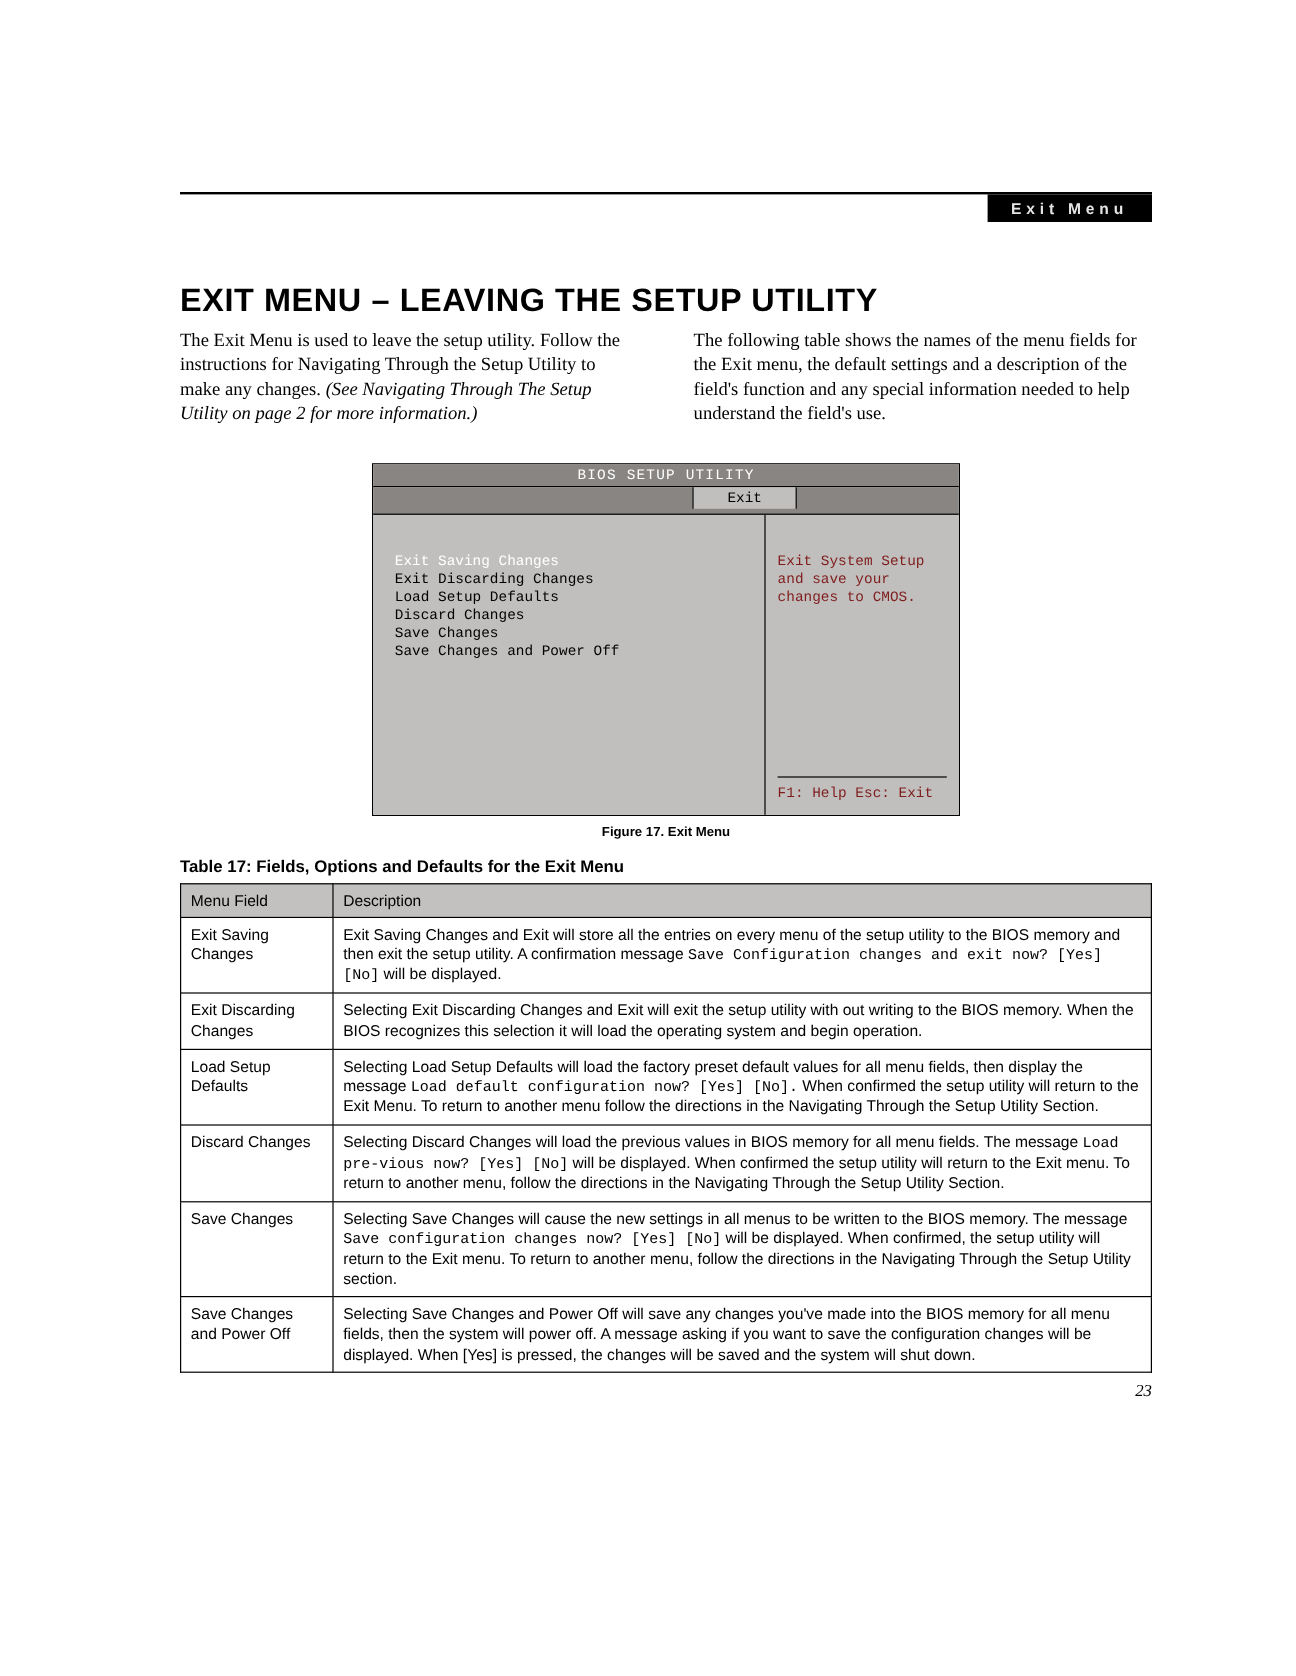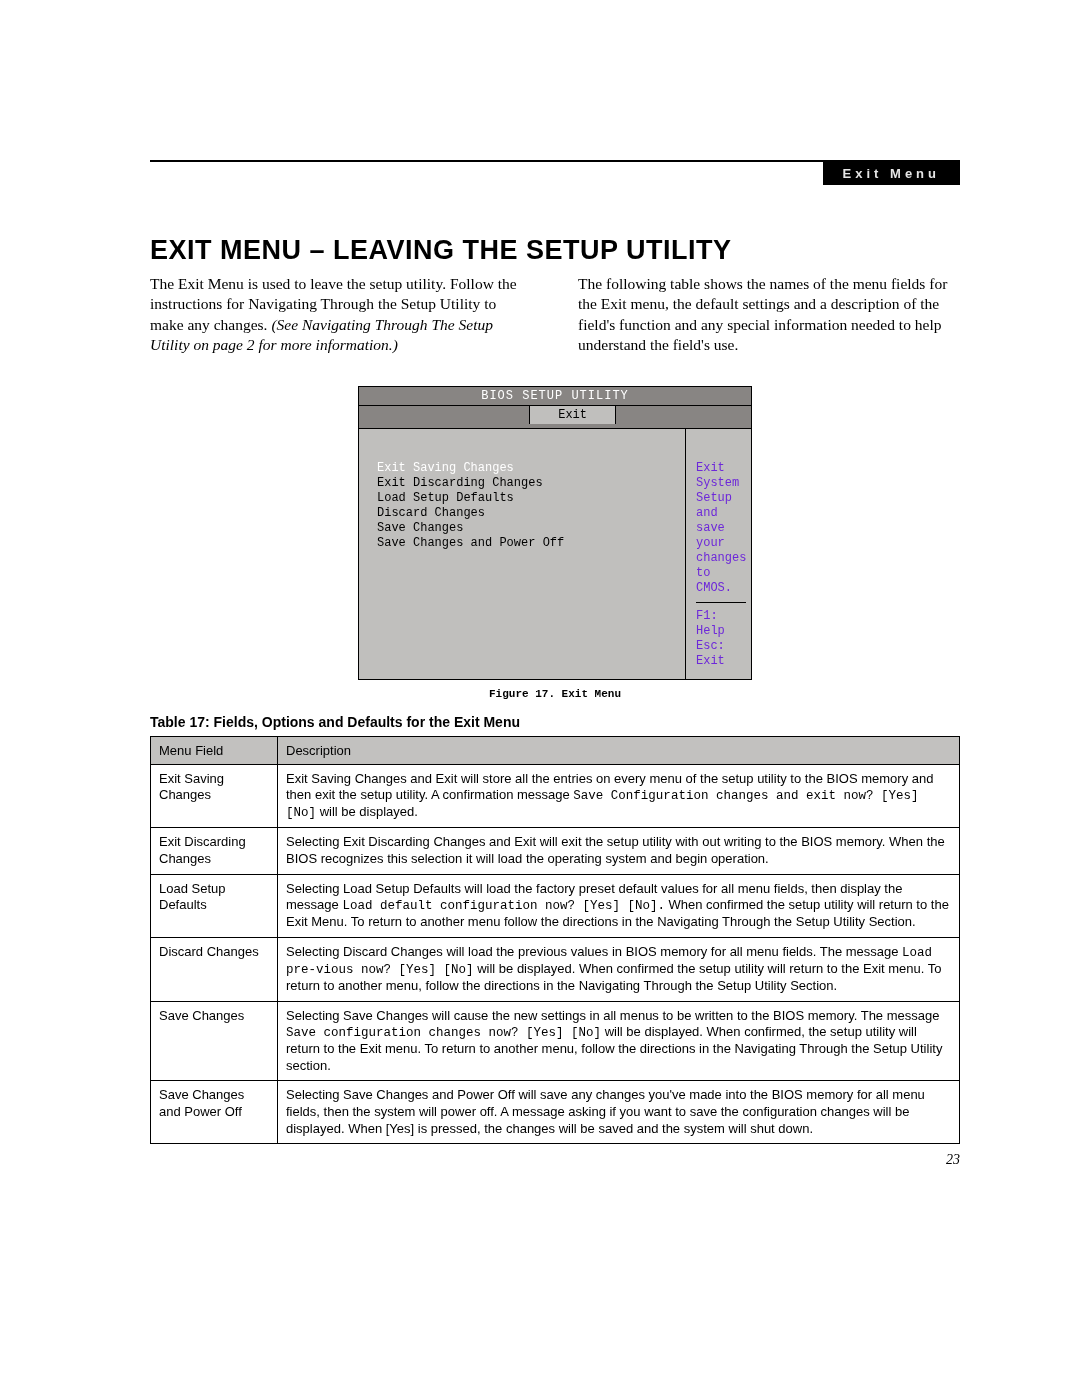--- a/index.html
+++ b/index.html
@@ -39,21 +39,21 @@
   }
   .cols {
     display: flex;
     gap: 46px;
     font-size: 15.5px;
     line-height: 1.32;
   }
   .col { flex: 1; }
   .italic { font-style: italic; }
   .bios-figure {
-    width: 394px;
+    width: 490px;
     margin: 30px auto 6px auto;
   }
   .bios {
     border: 1px solid #000;
     font-family: "Courier New", monospace;
     font-size: 12px;
   }
   .bios-title {
     background: #888583;
     color: #fff;
@@ -88,42 +88,42 @@
     flex: 0 0 290px;
     padding: 32px 18px 10px 18px;
     color: #000;
     border-right: 1px solid #000;
     line-height: 1.25;
   }
   .bios-left .sel { color: #fff; }
   .bios-right {
     flex: 1;
     padding: 32px 10px 10px 10px;
-    color: #6d28d9;
+    color: #7f1d1d;
     line-height: 1.25;
     position: relative;
   }
   .bios-help {
     position: absolute;
     bottom: 10px;
     left: 10px;
     right: 10px;
     border-top: 1px solid #000;
     padding-top: 6px;
   }
   .bios-foot {
     background: #888583;
     color: #fff;
     text-align: center;
     padding: 6px 0;
     border-top: 1px solid #000;
   }
   .figcap {
     text-align: center;
-    font-family: Liberation Mono, monospace;
+    font-family: Liberation Sans, sans-serif;
     font-size: 11px;
     font-weight: bold;
     margin-top: 8px;
   }
   .table-title {
     font-family: Arial, sans-serif;
     font-size: 14px;
     font-weight: bold;
     margin-top: 14px;
     margin-bottom: 6px;

